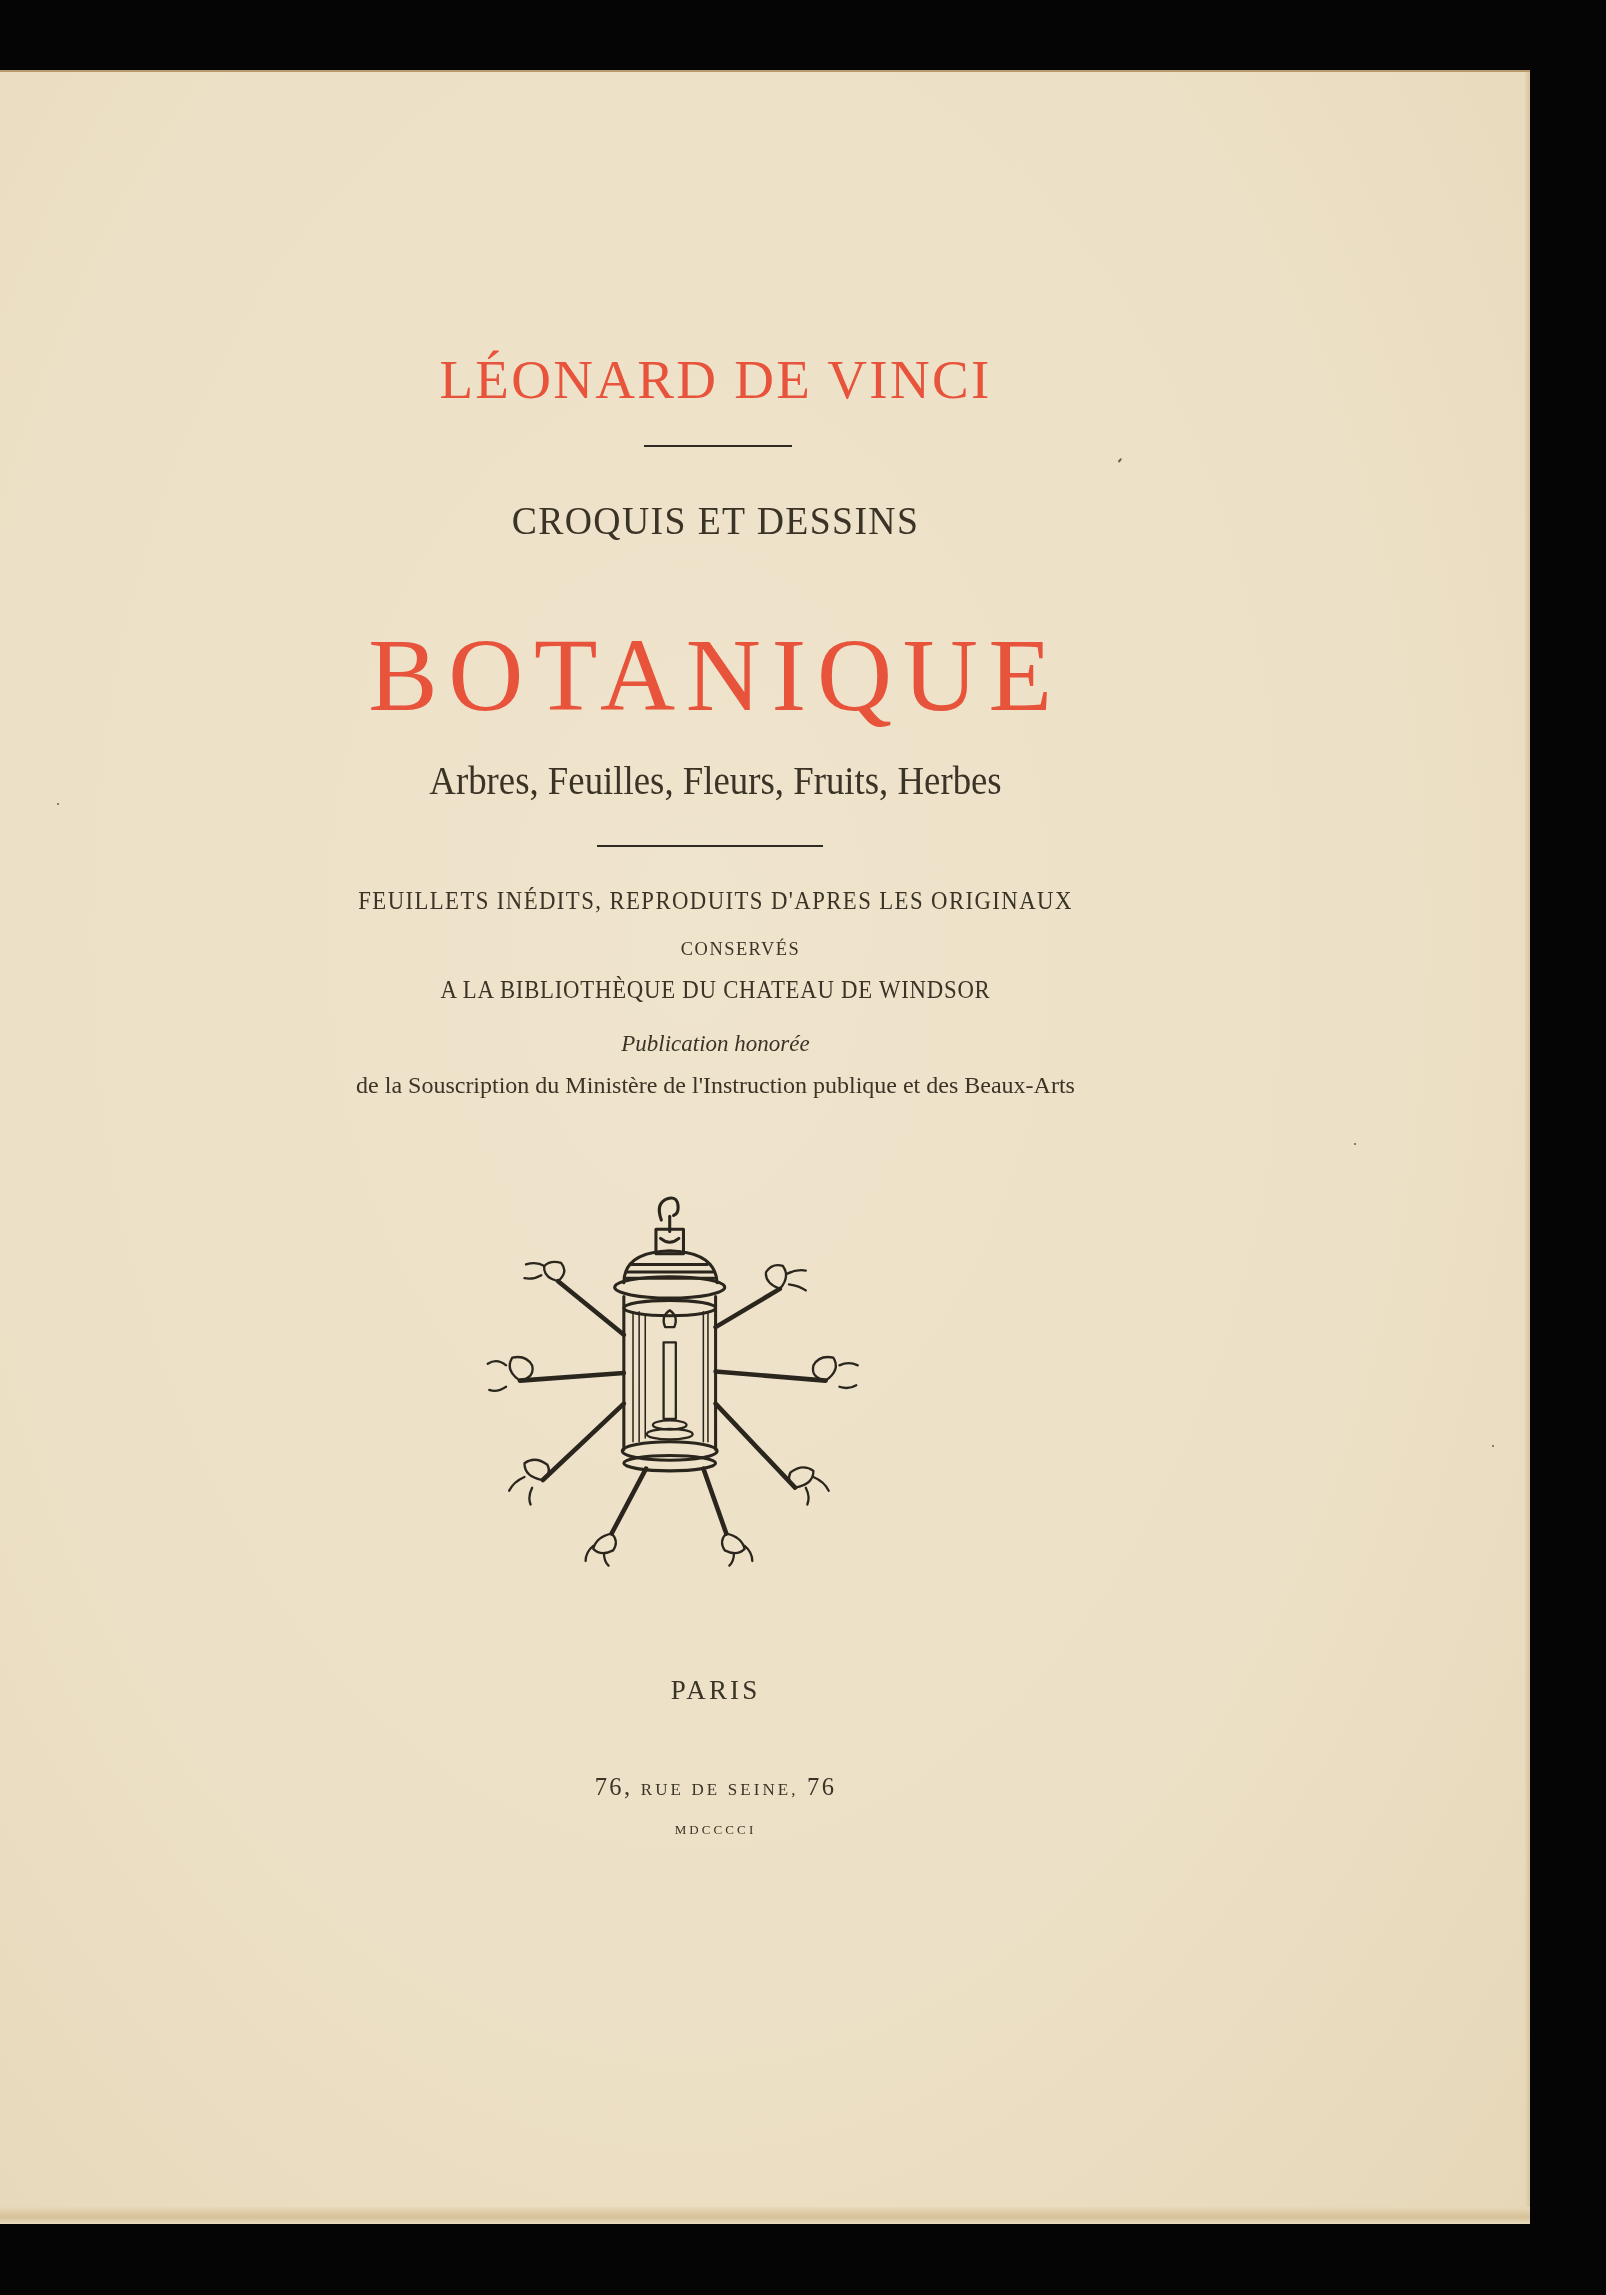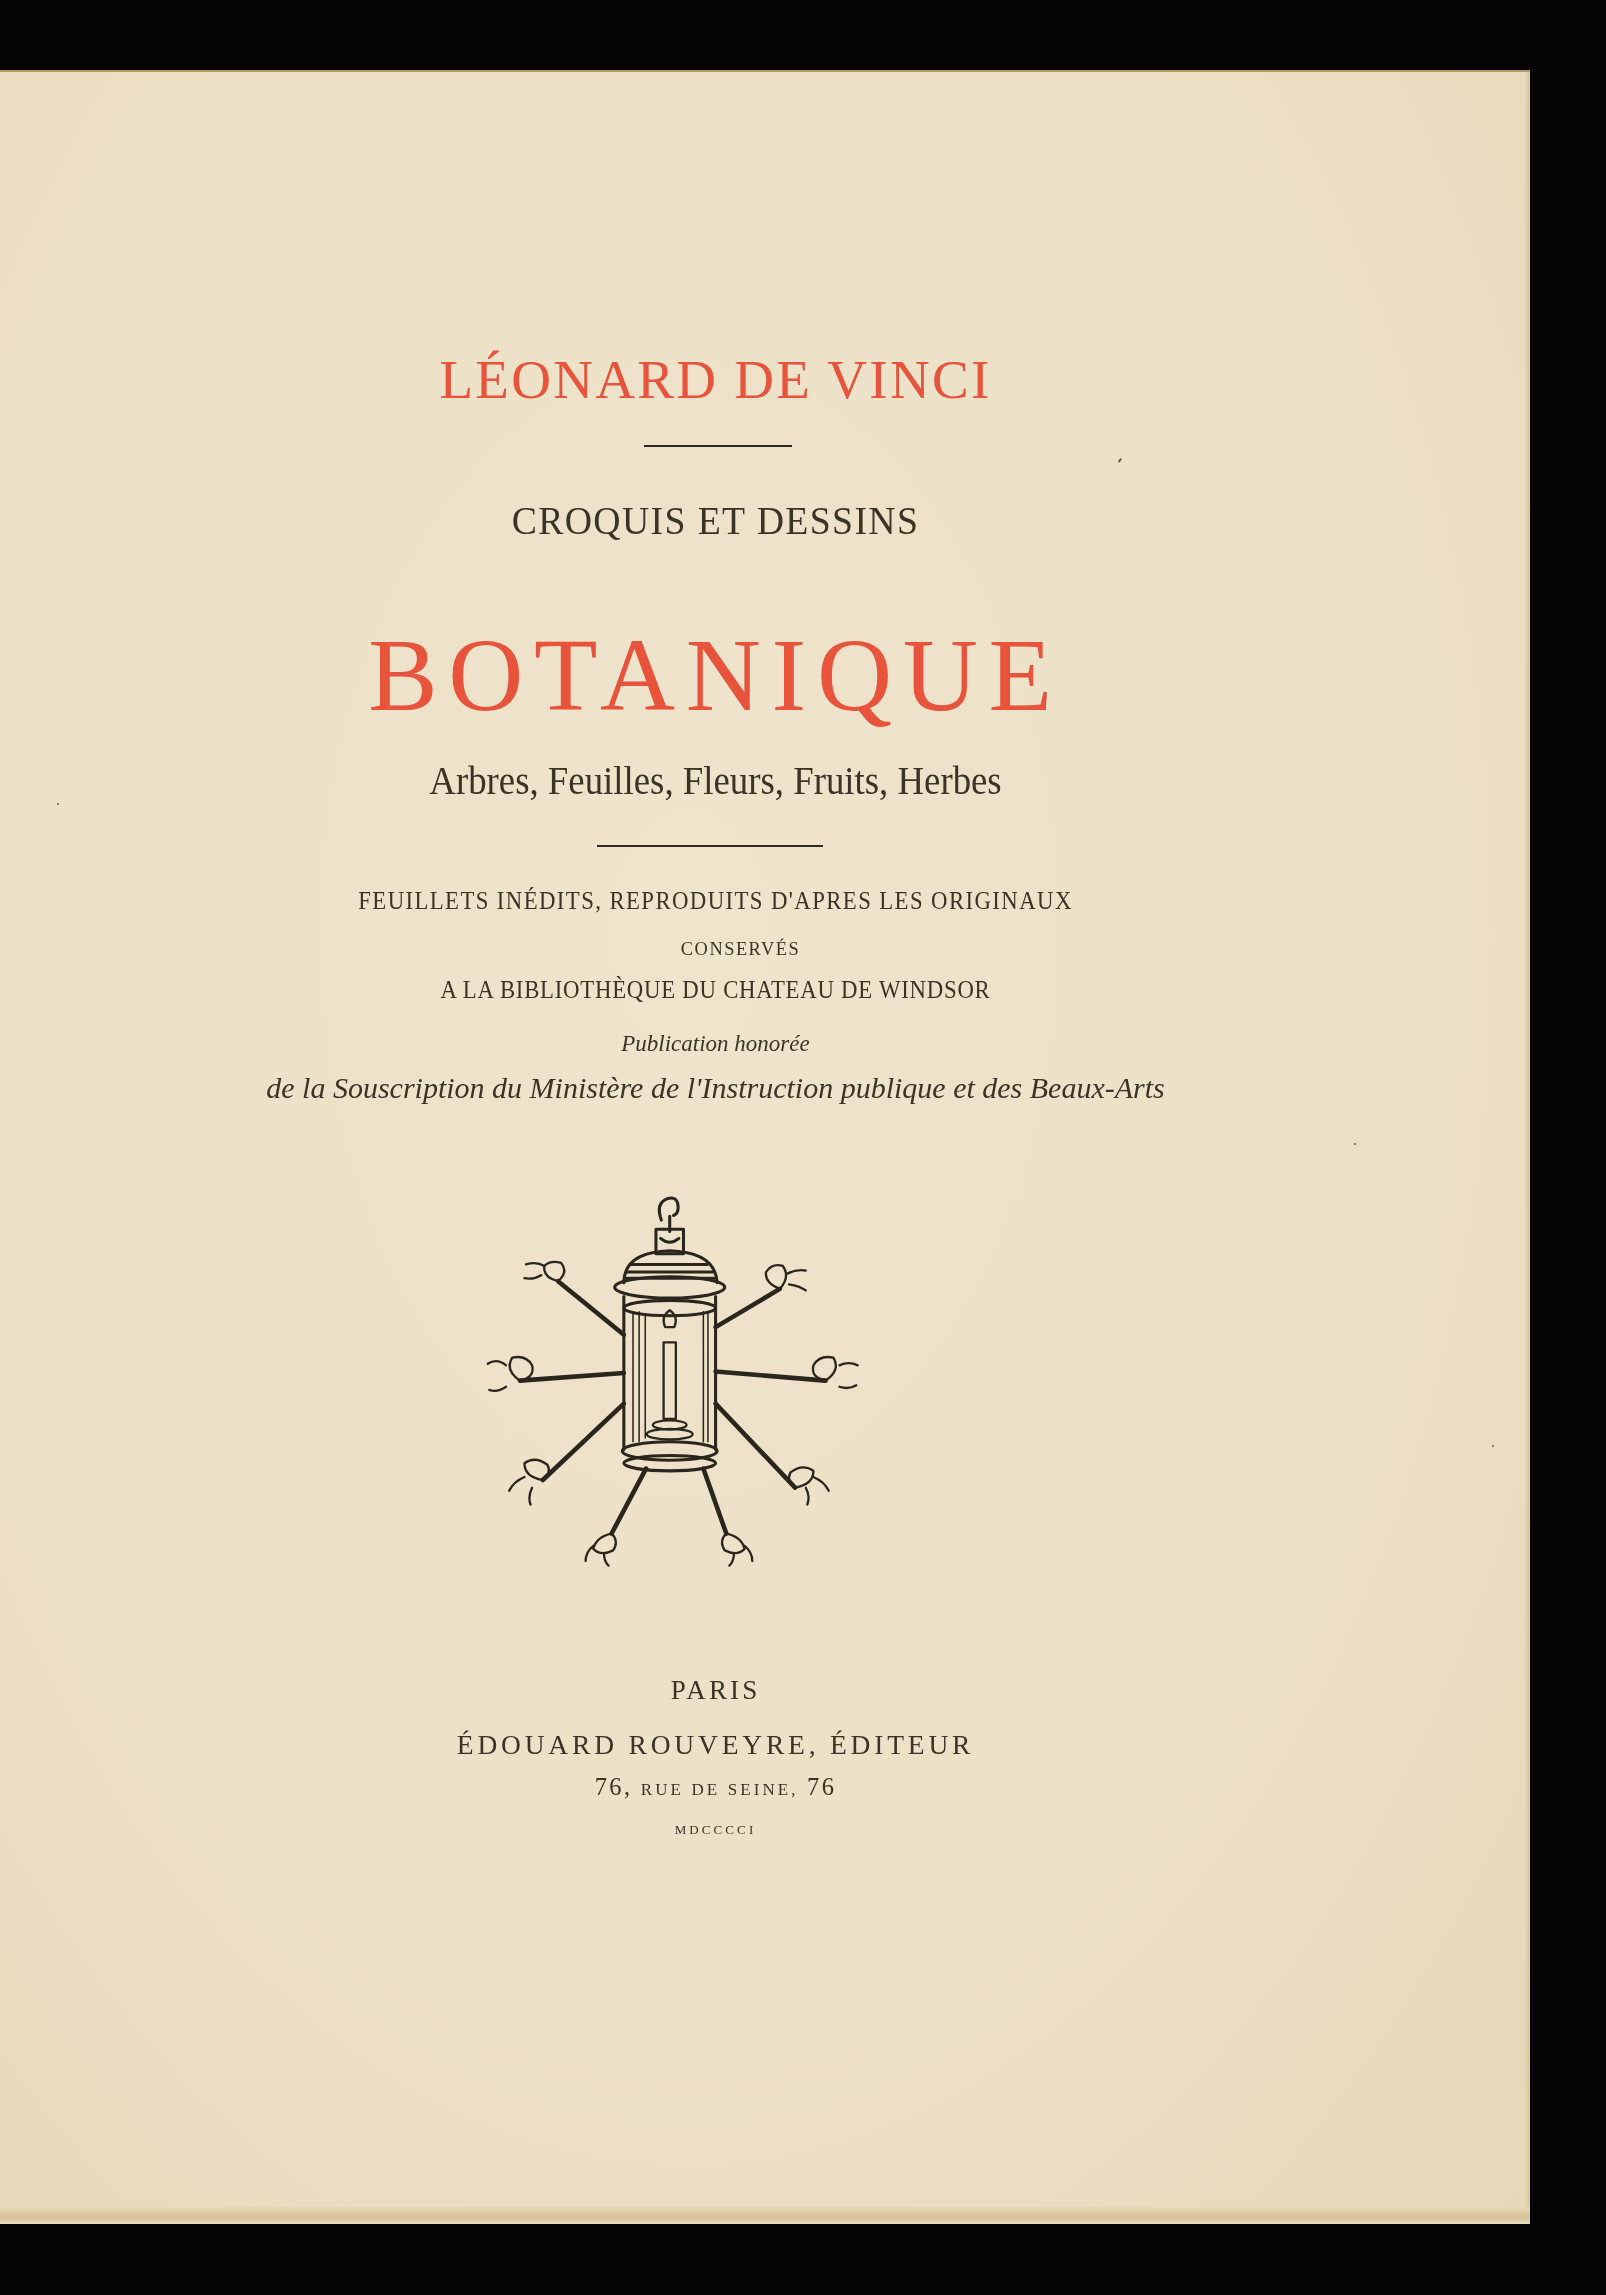--- a/index.html
+++ b/index.html
@@ -31,21 +31,21 @@
 
     .author { top: 280px; font-size: 55px; letter-spacing: 2.3px; font-family: "Liberation Serif", serif; }
     .croquis { top: 428px; font-size: 41px; letter-spacing: 1.5px; transform: scaleX(0.92); }
     .de { top: 508px; font-size: 14.5px; letter-spacing: 4.6px; }
     .botanique { top: 551px; font-size: 104px; letter-spacing: 10.7px; }
     .subjects { top: 689px; font-size: 40px; transform: scaleX(0.92); }
     .feuillets { top: 817px; font-size: 24.5px; letter-spacing: 1.5px; transform: scaleX(0.93); }
     .conserves { top: 868px; font-size: 18.4px; letter-spacing: 1.5px; padding-left: 25px; }
     .bibliotheque { top: 906px; font-size: 24.5px; letter-spacing: 0.8px; transform: scaleX(0.93); }
     .publication { top: 960px; font-size: 23px; font-style: italic; }
-    .souscription { top: 1001px; font-size: 30px; font-style: italic; }
+    .souscription { top: 1001px; font-size: 24px; }
     .paris { top: 1605px; font-size: 27px; letter-spacing: 3.1px; }
     .editeur { top: 1659px; font-size: 27.5px; letter-spacing: 3.8px; }
     .address { top: 1703px; font-size: 24.5px; letter-spacing: 2.3px; }
     .address .sc { font-size: 17px; letter-spacing: 3.1px; margin-top: 26px; }
     .year { top: 1751px; font-size: 13px; letter-spacing: 3.1px; }
 
     .emblem { position: absolute; left: 474px; top: 1102px; width: 474px; height: 398px; }
     .speck { position: absolute; width: 3.1px; height: 3.1px; border-radius: 50%; background: #6b5a44; }
   </style>
 </head>
@@ -119,21 +119,20 @@
       <path d="M420 410 q24 -4 24 -22 q-14 -10 -30 2 q-6 12 6 20 z"></path>
       <path d="M444 396 q14 6 20 18 M434 410 q6 12 2 22"></path>
       <path d="M180 470 q-20 4 -24 20 q10 10 26 2 q8 -12 -2 -22 z"></path>
       <path d="M156 486 q-10 8 -10 20 M170 496 q0 10 6 16"></path>
       <path d="M330 470 q20 4 24 20 q-10 10 -26 2 q-8 -12 2 -22 z"></path>
       <path d="M354 486 q10 8 10 20 M340 496 q0 10 -6 16"></path>
     </g>
   </svg>
 
   <div class="line paris">PARIS</div>
-  <div class="line editeur">ÉDOUARD ROUVEYRE, ÉDITEUR</div>
   <div class="line address">
     <span>76,</span>
     <span class="sc">RUE DE SEINE,</span>
     <span>76</span>
   </div>
   <div class="line year">MDCCCCI</div>
 
   <div class="speck" style="left:1119px; top:386px; width:2.3px; height:4.6px; transform:rotate(40deg);"></div>
   <div class="speck" style="left:1354px; top:1071px; width:2.3px; height:2.3px;"></div>
   <div class="speck" style="left:1492px; top:1373px; width:2.3px; height:2.3px;"></div>

